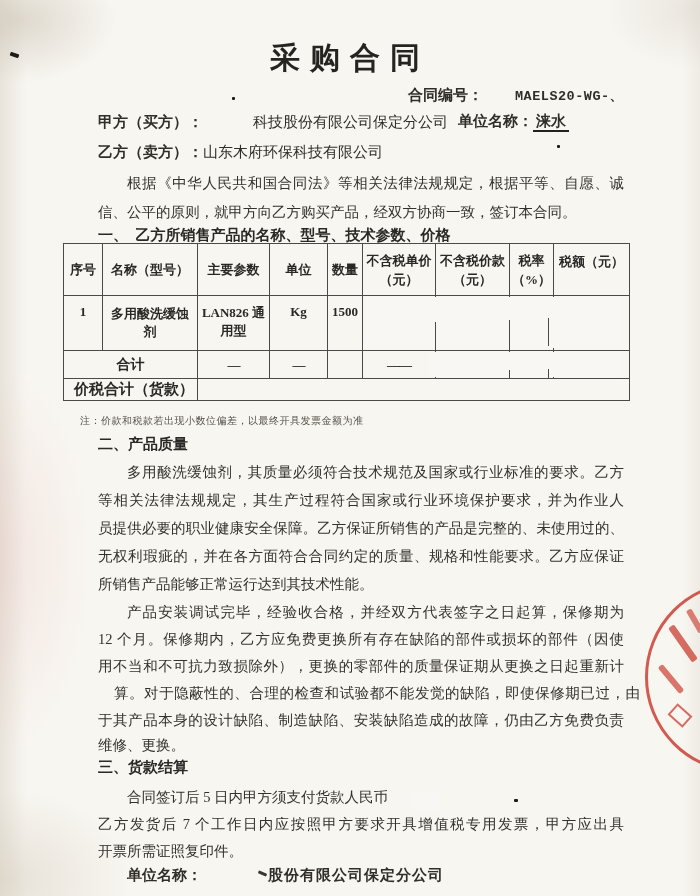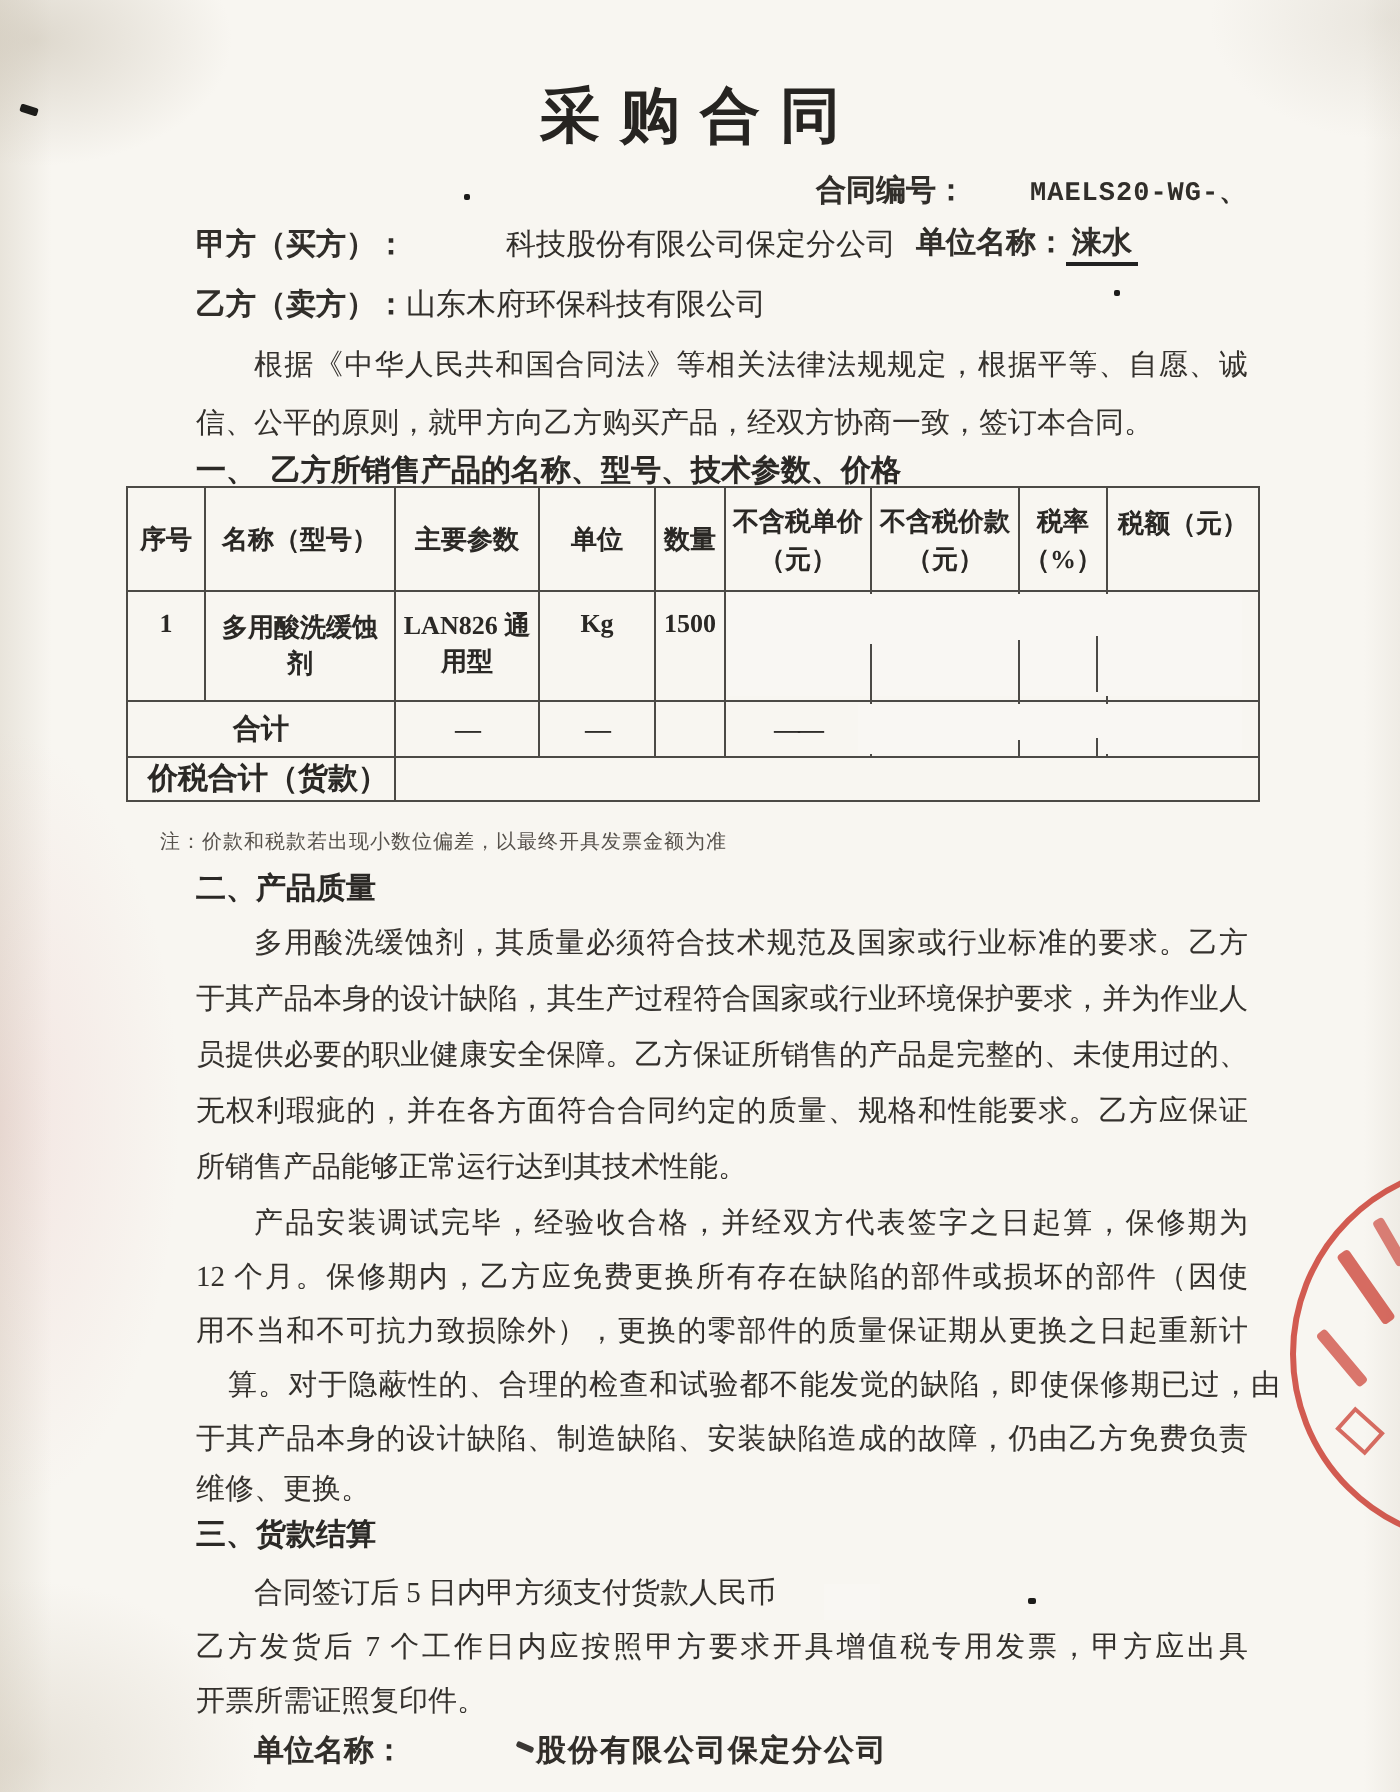--- a/index.html
+++ b/index.html
@@ -143,21 +143,21 @@
   <div class="abs tick" style="left:435px;top:322px;height:27px;"></div>
   <div class="abs tick" style="left:509px;top:320px;height:29px;"></div>
   <div class="abs tick" style="left:548px;top:318px;height:28px;"></div>
   <div class="abs tick" style="left:509px;top:370px;height:8px;"></div>
   <div class="abs tick" style="left:548px;top:369px;height:9px;"></div>
 
   <div class="abs note">注：价款和税款若出现小数位偏差，以最终开具发票金额为准</div>
 
   <div class="abs heading" style="top:435px;">二、产品质量</div>
   <div class="abs line jfull indent" style="top:461px;">多用酸洗缓蚀剂，其质量必须符合技术规范及国家或行业标准的要求。乙方</div>
-  <div class="abs line jfull" style="top:489px;">于其产品本身的设计缺陷，其生产过程符合国家或行业环境保护要求，并为作业人</div>
+  <div class="abs line jfull" style="top:489px;">等相关法律法规规定，其生产过程符合国家或行业环境保护要求，并为作业人</div>
   <div class="abs line jfull" style="top:517px;">员提供必要的职业健康安全保障。乙方保证所销售的产品是完整的、未使用过的、</div>
   <div class="abs line jfull" style="top:545px;">无权利瑕疵的，并在各方面符合合同约定的质量、规格和性能要求。乙方应保证</div>
   <div class="abs line" style="top:573px;">所销售产品能够正常运行达到其技术性能。</div>
 
   <div class="abs line jfull indent" style="top:601px;">产品安装调试完毕，经验收合格，并经双方代表签字之日起算，保修期为</div>
   <div class="abs line jfull" style="top:628px;">12 个月。保修期内，乙方应免费更换所有存在缺陷的部件或损坏的部件（因使</div>
   <div class="abs line jfull" style="top:655px;">用不当和不可抗力致损除外），更换的零部件的质量保证期从更换之日起重新计</div>
   <div class="abs line jfull" style="top:682px;margin-left:16px;">算。对于隐蔽性的、合理的检查和试验都不能发觉的缺陷，即使保修期已过，由</div>
   <div class="abs line jfull" style="top:709px;">于其产品本身的设计缺陷、制造缺陷、安装缺陷造成的故障，仍由乙方免费负责</div>
   <div class="abs line" style="top:734px;">维修、更换。</div>

